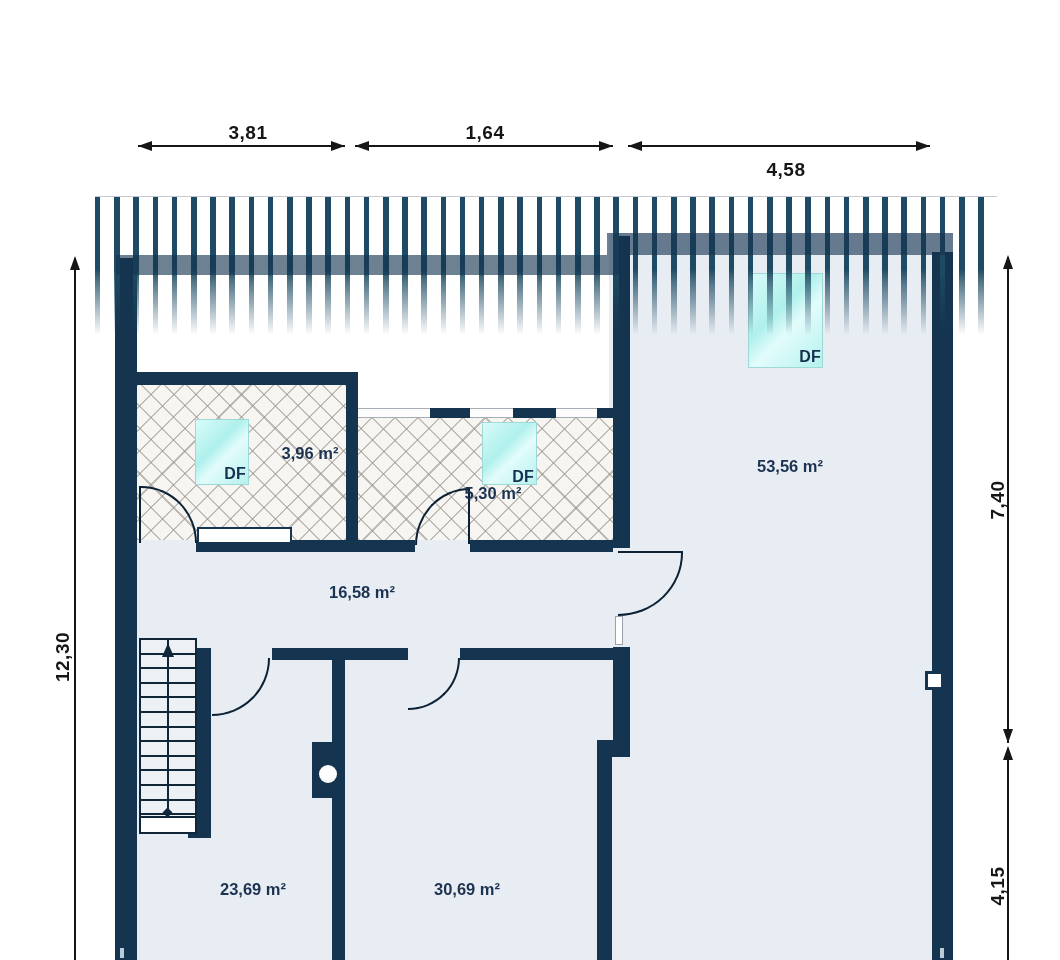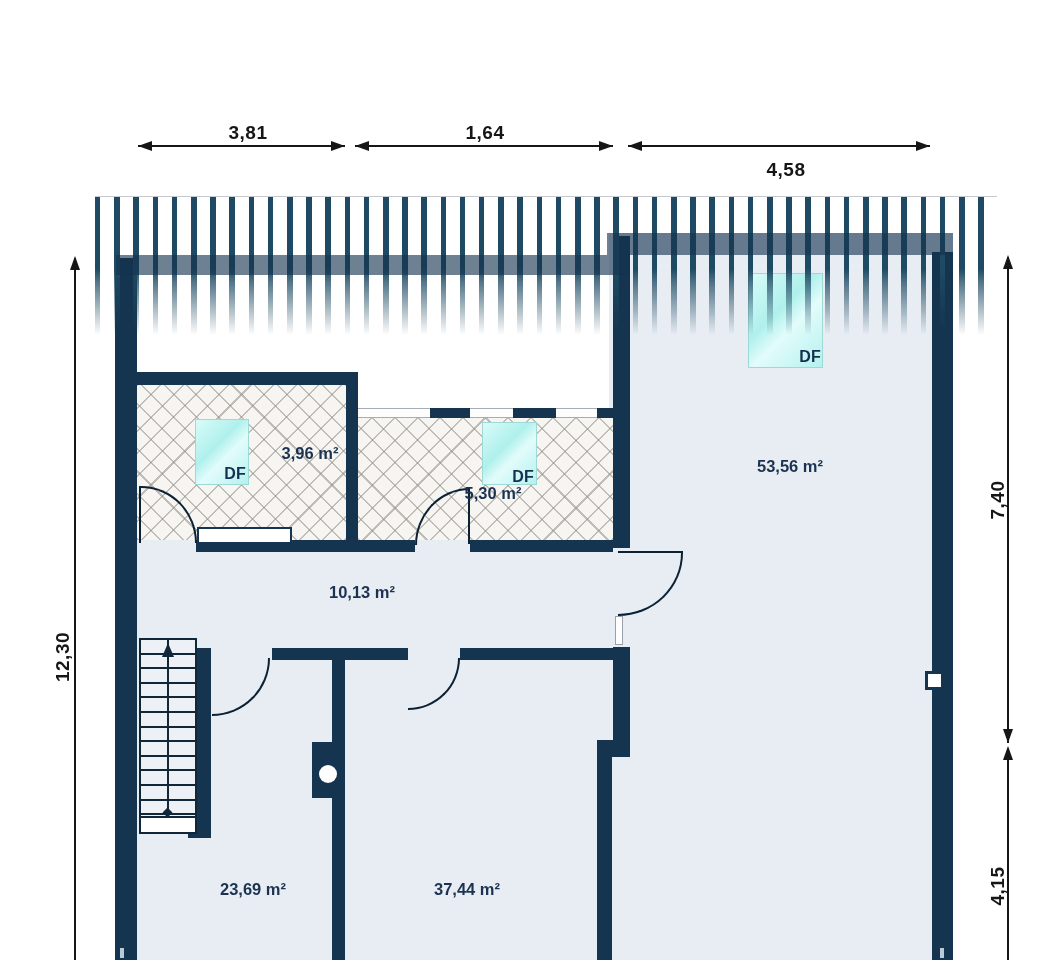--- a/index.html
+++ b/index.html
@@ -159,23 +159,23 @@
   </div>
   <div>
     <div class="dimline-v" style="left:1007px;top:748px;height:212px;"></div>
     <div class="ah up" style="left:1003px;top:746px;"></div>
     <div class="lbl v dimtxt" style="left:998px;top:886px;">4,15</div>
   </div>
 
   <div class="lbl areatxt" style="left:310px;top:453px;">3,96 m²</div>
   <div class="lbl areatxt" style="left:462px;top:493px;margin-left:31px;">5,30 m²</div>
   <div class="lbl areatxt" style="left:790px;top:466px;">53,56 m²</div>
-  <div class="lbl areatxt" style="left:362px;top:592px;">10,13 m²</div>
+  <div class="lbl areatxt" style="left:362px;top:592px;">16,58 m²</div>
   <div class="lbl areatxt" style="left:253px;top:889px;">23,69 m²</div>
-  <div class="lbl areatxt" style="left:467px;top:889px;">37,44 m²</div>
+  <div class="lbl areatxt" style="left:467px;top:889px;">30,69 m²</div>
 
   <div class="lbl dftxt" style="left:235px;top:474px;">DF</div>
   <div class="lbl dftxt" style="left:523px;top:477px;">DF</div>
   <div class="lbl dftxt" style="left:810px;top:357px;">DF</div>
 
   <div class="cutmark" style="left:120px;top:948px;"></div>
   <div class="cutmark" style="left:940px;top:948px;"></div>
 
 </div>
 

